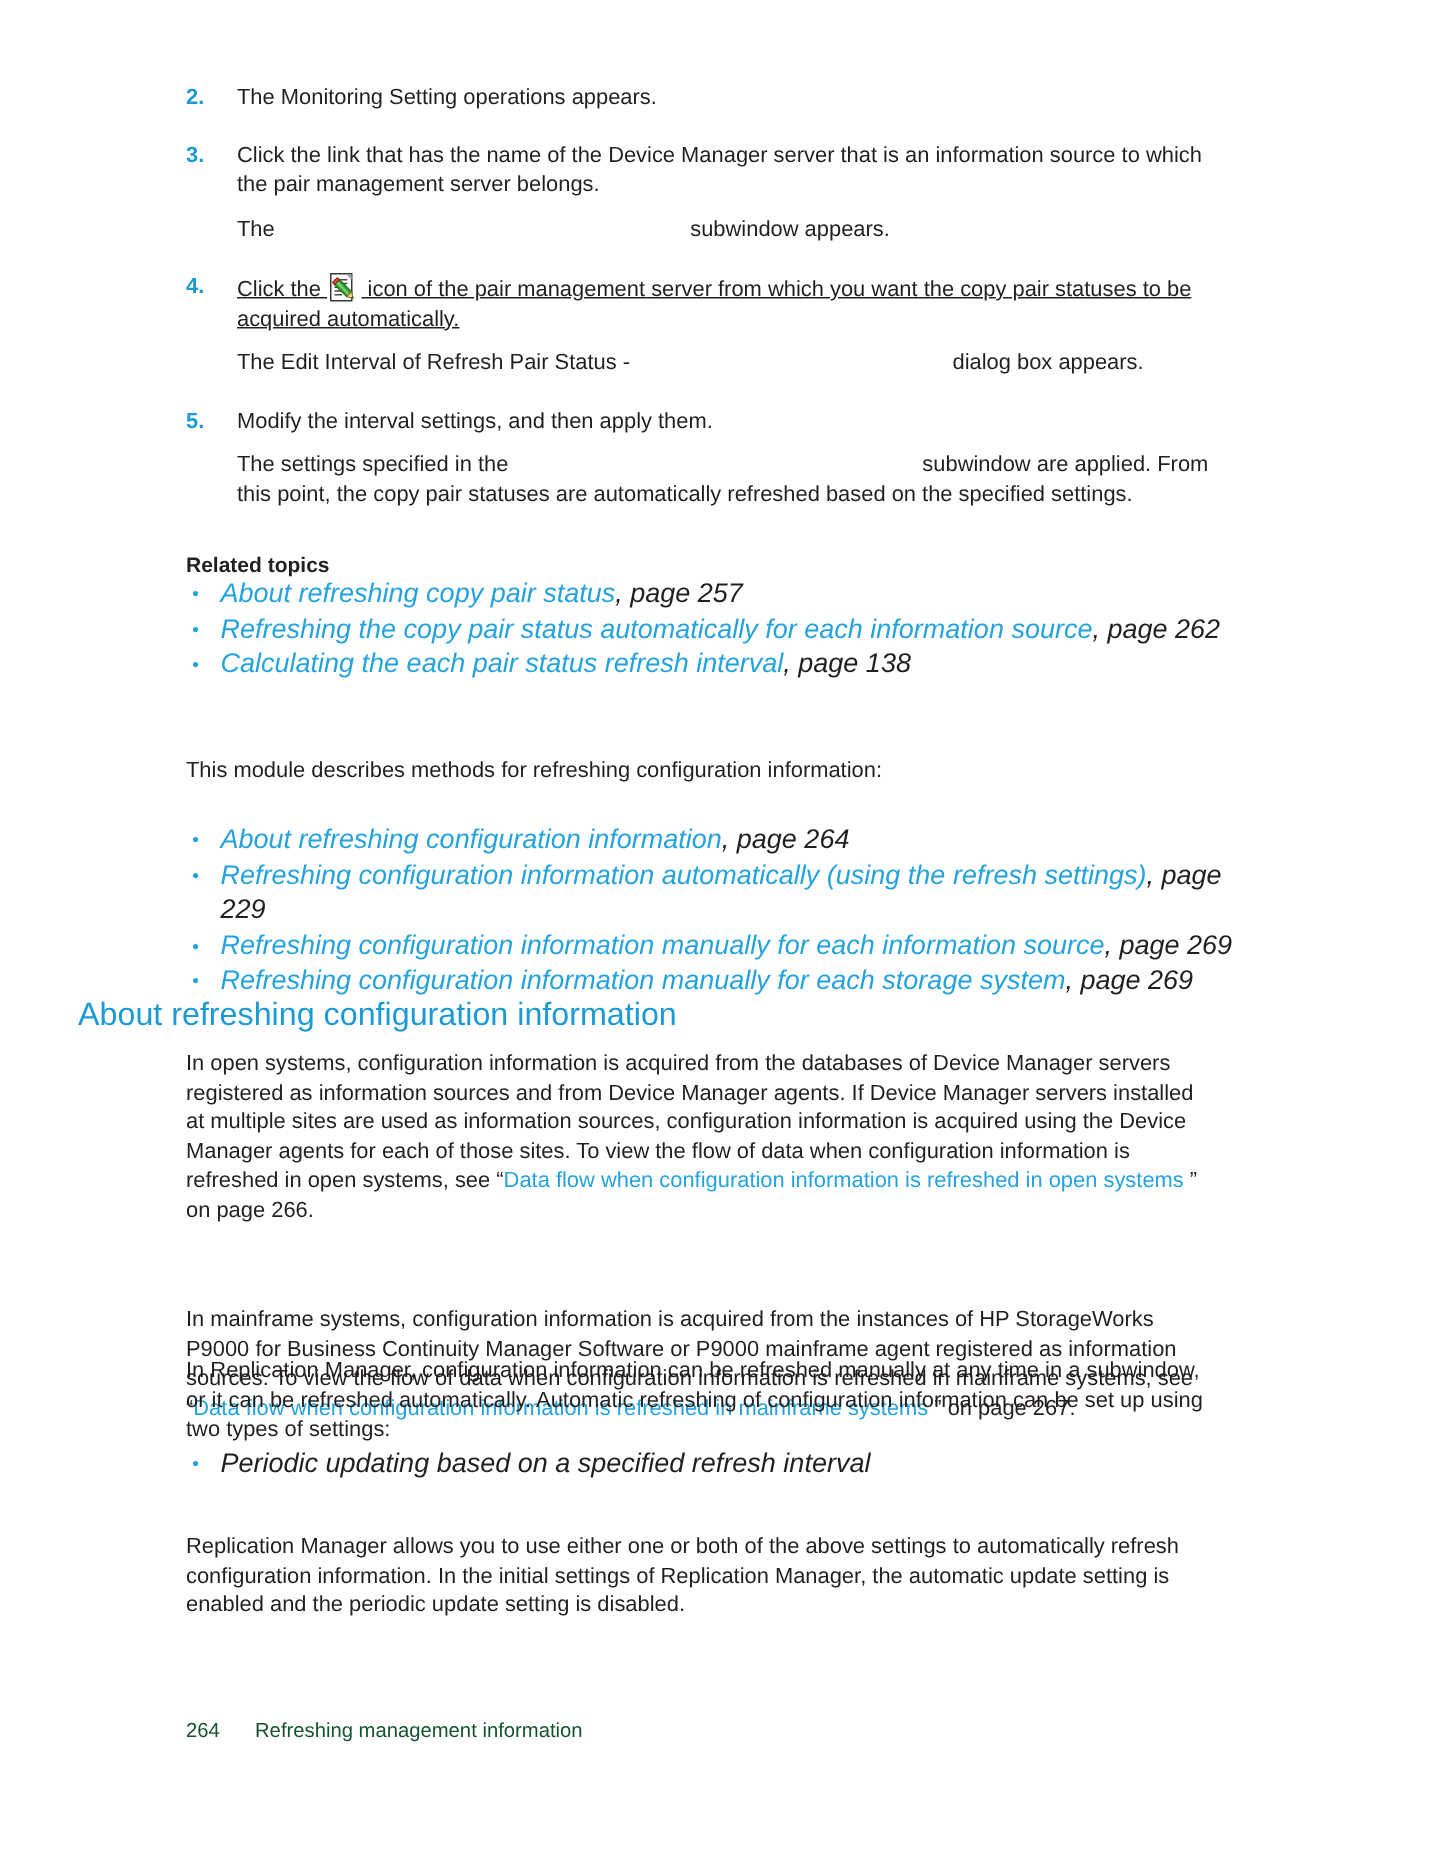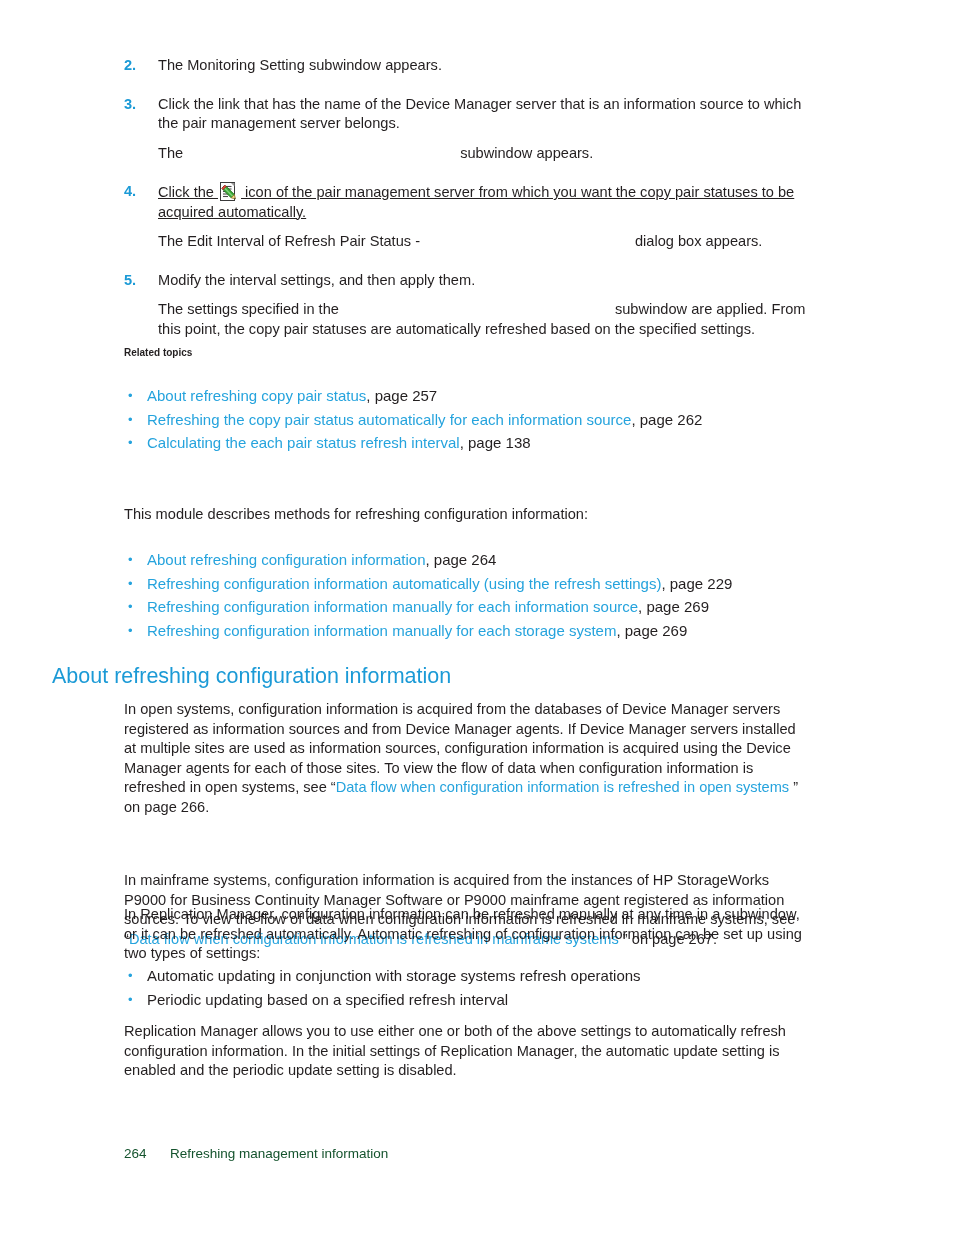--- a/index.html
+++ b/index.html
@@ -76,35 +76,36 @@
     width: 19px;
     height: 20px;
     vertical-align: -5px;
     margin: 0 2px;
   }
 
   
   .related-head {
     position: absolute;
     left: 124px;
-    top: 343px;
-    font-size: 10px;
+    top: 367px;
+    font-size: 14px;
     font-weight: bold;
     line-height: 19.5px;
   }
   .bullet-list {
     list-style: none;
     margin: 0;
     padding: 0;
   }
   .bullet-list li {
     position: relative;
     padding-left: 23px;
-    font-size: 15px;
+    font-size: 18px;
     line-height: 23.5px;
+    font-style: italic;
   }
   .bullet-list li::before {
     content: "\2022";
     position: absolute;
     left: 4px;
     top: 0;
     color: #25a3dd;
     font-size: 13px;
   }
 
@@ -182,21 +183,21 @@
 </style>
 </head>
 <body>
 
 <div class="page">
 
   <div class="steps">
 
     <div class="step" style="margin-bottom:8px;">
       <span class="step-num">2.</span>
-      <div class="step-sub">The Monitoring Setting subwindow appears.</div>
+      <div class="step-sub">The Monitoring Setting operations appears.</div>
     </div>
 
     <div class="step" style="margin-top:19px; margin-bottom:8px;">
       <span class="step-num">3.</span>
       <div class="step-body">Click the link that has the name of the Device Manager server that is an information source to which the pair management server belongs.</div>
       <div class="step-sub">
         <span>The</span><span class="gap-blank" style="width:277px;"></span><span>subwindow appears.</span>
       </div>
     </div>
 
@@ -275,21 +276,20 @@
     <span>In open systems, configuration information is acquired from the databases of Device Manager servers registered as information sources and from Device Manager agents. If Device Manager servers installed at multiple sites are used as information sources, configuration information is acquired using the Device Manager agents for each of those sites. To view the flow of data when configuration information is refreshed in open systems, see “</span><span class="link">Data flow when configuration information is refreshed in open systems </span><span> ” on page 266.</span>
   </div>
 
   <div class="para" id="para-mainframe">
     <span>In mainframe systems, configuration information is acquired from the instances of HP StorageWorks P9000 for Business Continuity Manager Software or P9000 mainframe agent registered as information sources. To view the flow of data when configuration information is refreshed in mainframe systems, see “</span><span class="link">Data flow when configuration information is refreshed in mainframe systems</span><span> ” on page 267.</span>
   </div>
 
   <div class="para" id="para-replmgr">In Replication Manager, configuration information can be refreshed manually at any time in a subwindow, or it can be refreshed automatically. Automatic refreshing of configuration information can be set up using two types of settings:</div>
 
   <ul class="bullet-list" id="settings-list">
-    <li>Automatic updating in conjunction with storage systems refresh operations</li>
     <li>Periodic updating based on a specified refresh interval</li>
   </ul>
 
   <div class="para" id="para-allows">Replication Manager allows you to use either one or both of the above settings to automatically refresh configuration information. In the initial settings of Replication Manager, the automatic update setting is enabled and the periodic update setting is disabled.</div>
 
   <div class="footer">
     <span class="pg-num">264</span><span>Refreshing management information</span>
   </div>
 
 </div>

